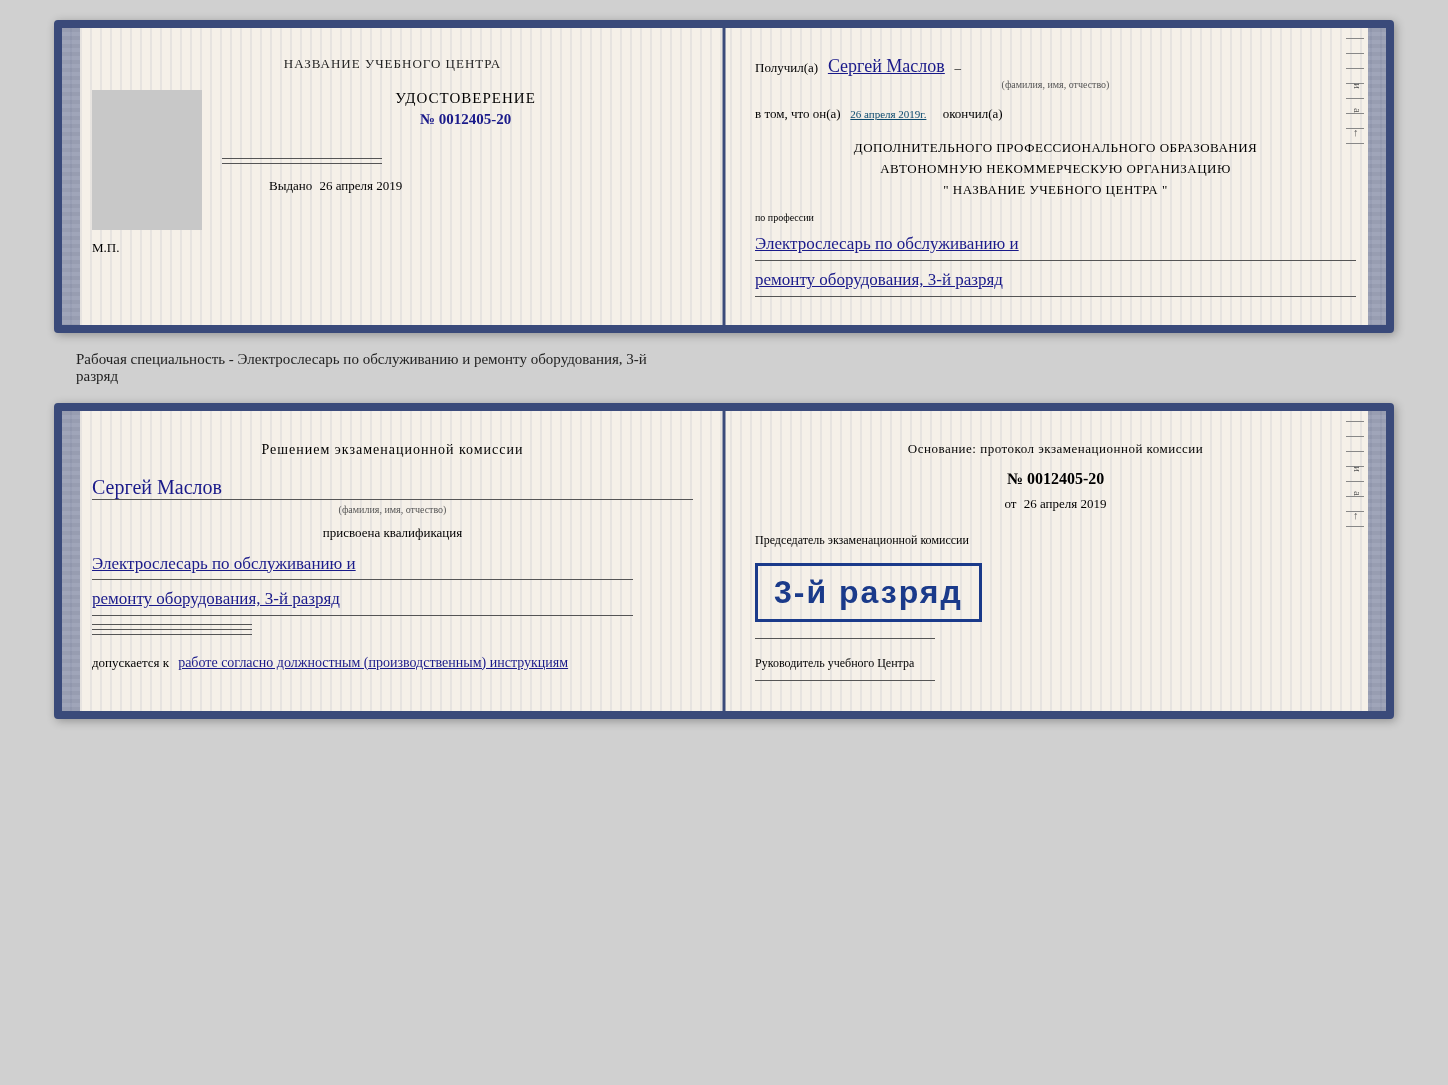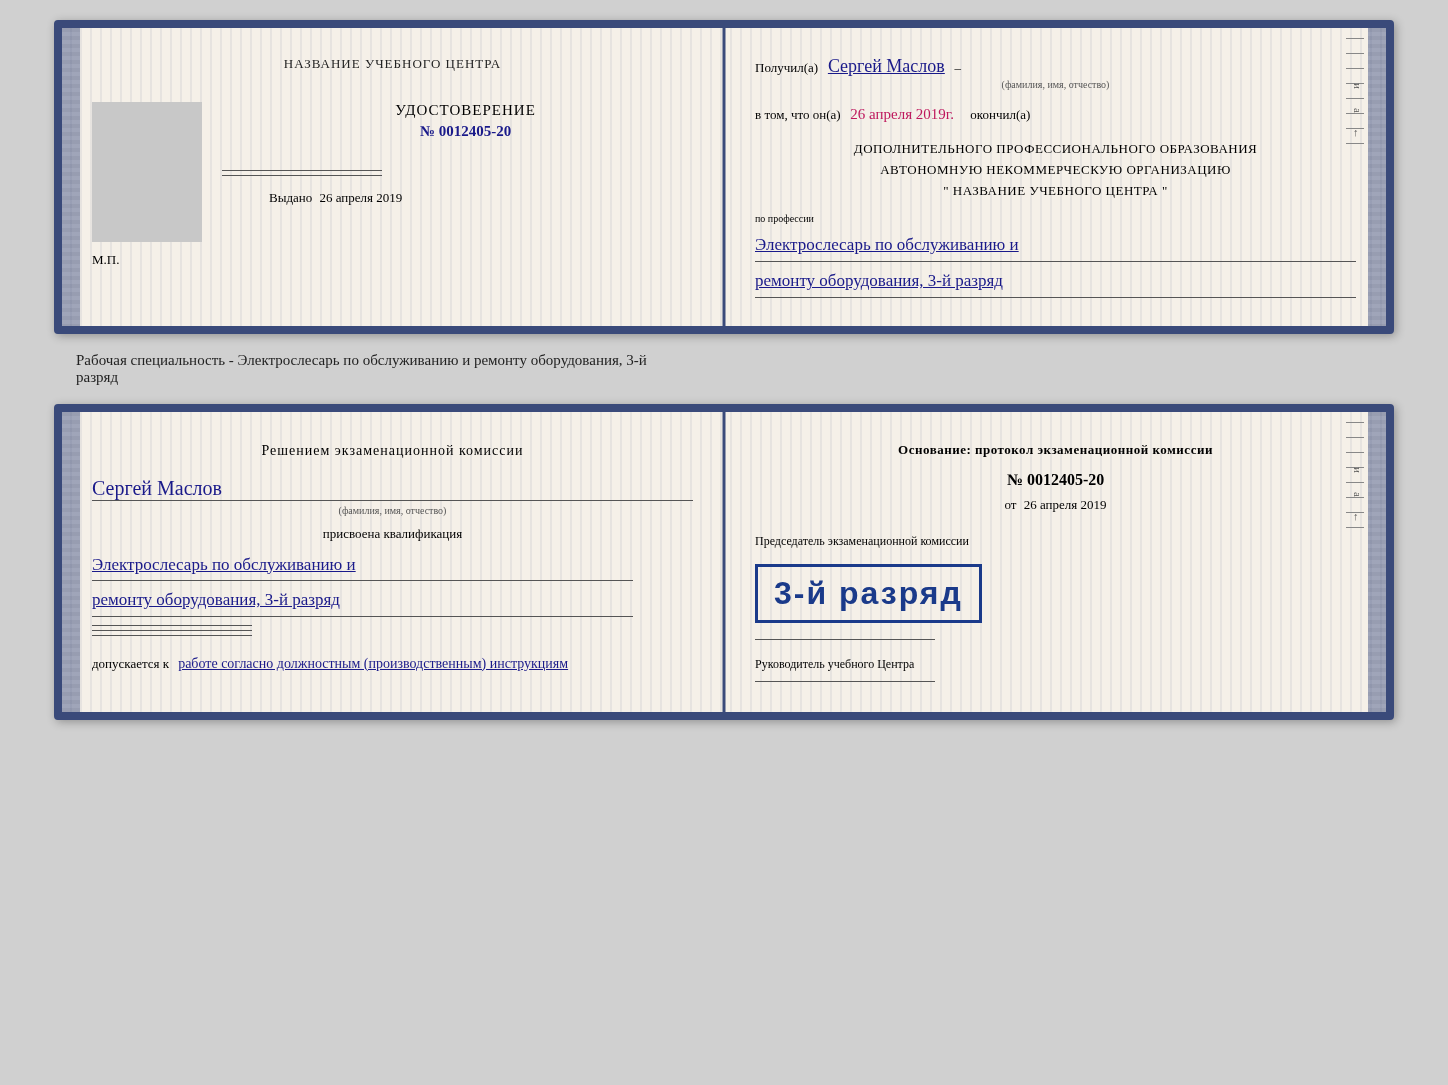--- a/index.html
+++ b/index.html
@@ -68,21 +68,21 @@
       background: repeating-linear-gradient(180deg, #3a4a7a 0px, #3a4a7a 4px, #4a5a8a 4px, #4a5a8a 8px);
       opacity: 0.5;
     }
 
     .cert-title {
       text-align: center;
       font-size: 13px;
       letter-spacing: 1px;
       font-weight: normal;
       color: #222;
-      margin-bottom: 20px;
+      margin-bottom: 8px;
       text-transform: uppercase;
     }
 
     .photo-placeholder {
       width: 110px;
       height: 140px;
       background: #c8c8c8;
       margin: 10px 0 10px 0;
       float: left;
       margin-right: 20px;
@@ -132,22 +132,23 @@
       margin-top: 2px;
     }
 
     .date-line {
       font-size: 13px;
       margin-bottom: 16px;
     }
 
     .date-written {
       font-family: 'Segoe Script', 'Brush Script MT', cursive;
-      font-size: 15px;
-      color: #be185d;
+      font-size: 11px;
+      color: #0c4a6e;
+      text-decoration: underline;
     }
 
     .org-text {
       font-size: 13px;
       text-align: center;
       letter-spacing: 0.5px;
       line-height: 1.6;
       margin-bottom: 12px;
       text-transform: uppercase;
     }
@@ -211,21 +212,20 @@
       text-decoration: underline;
     }
 
     
     .osnov-label {
       font-size: 13px;
       letter-spacing: 0.5px;
       text-align: center;
       line-height: 1.5;
       margin-bottom: 12px;
-      font-weight: bold;
     }
 
     .protocol-number {
       font-size: 16px;
       font-weight: bold;
       text-align: center;
       margin-bottom: 8px;
     }
 
     .protocol-date {

